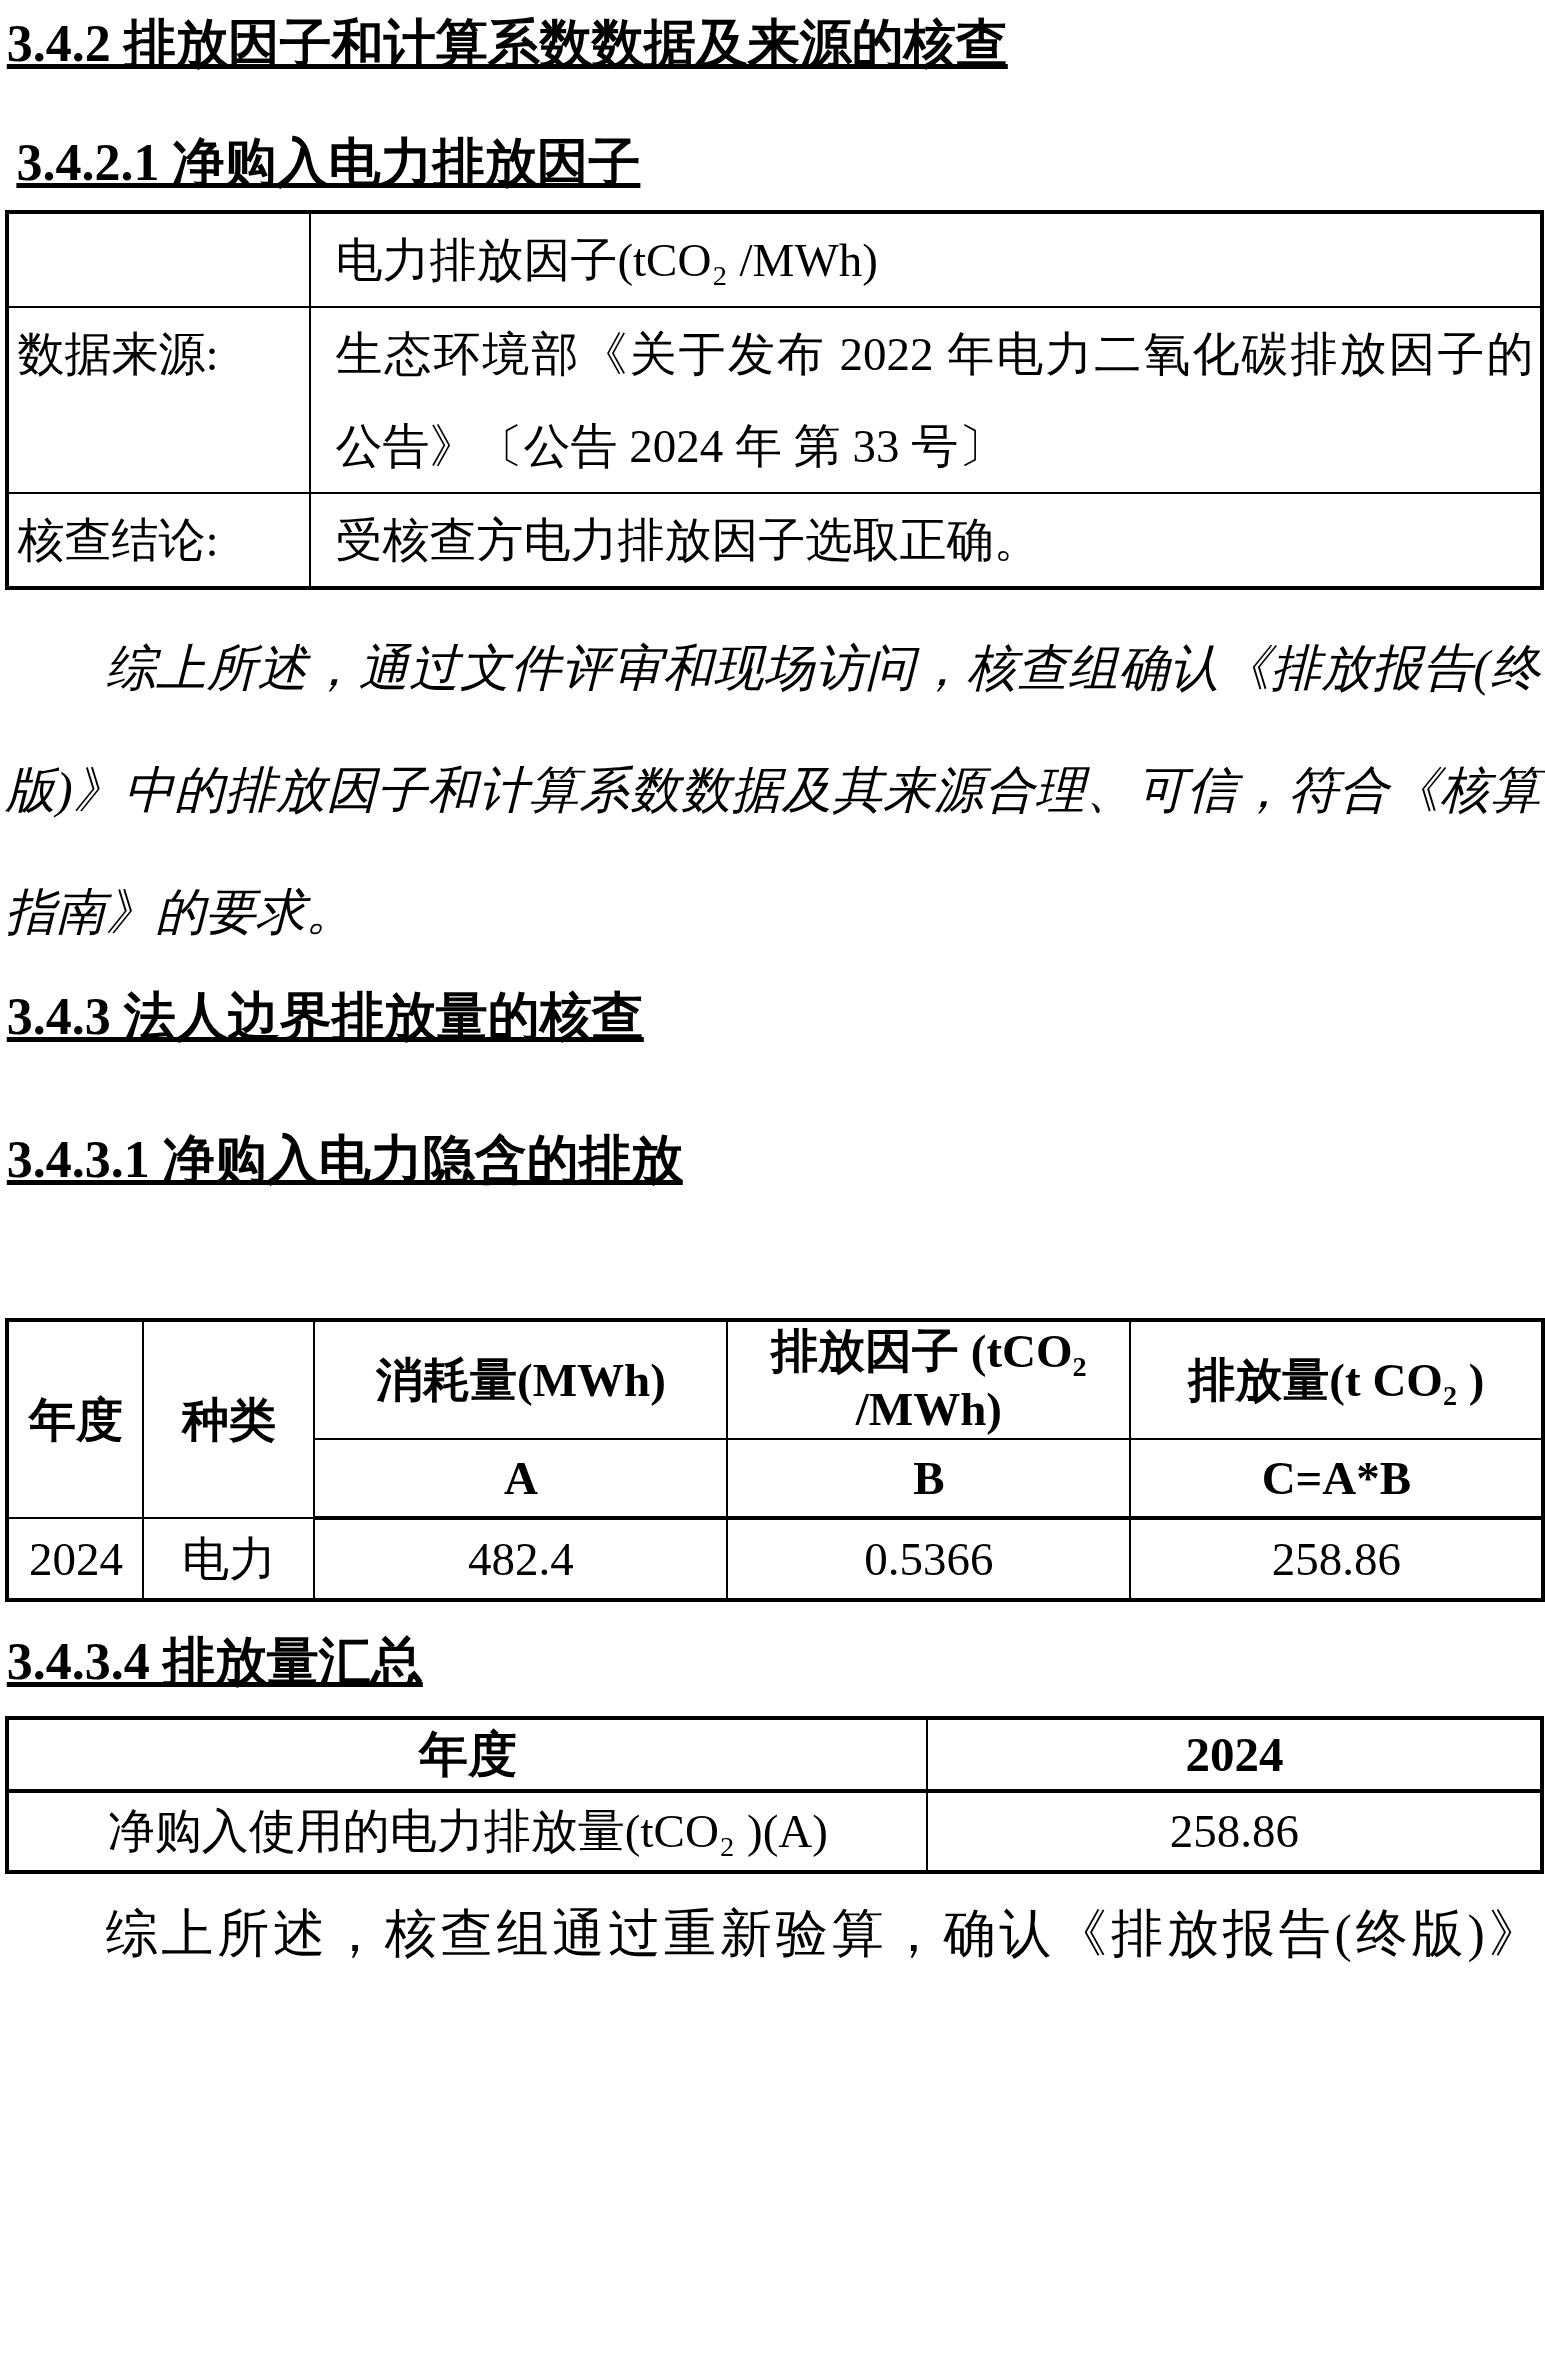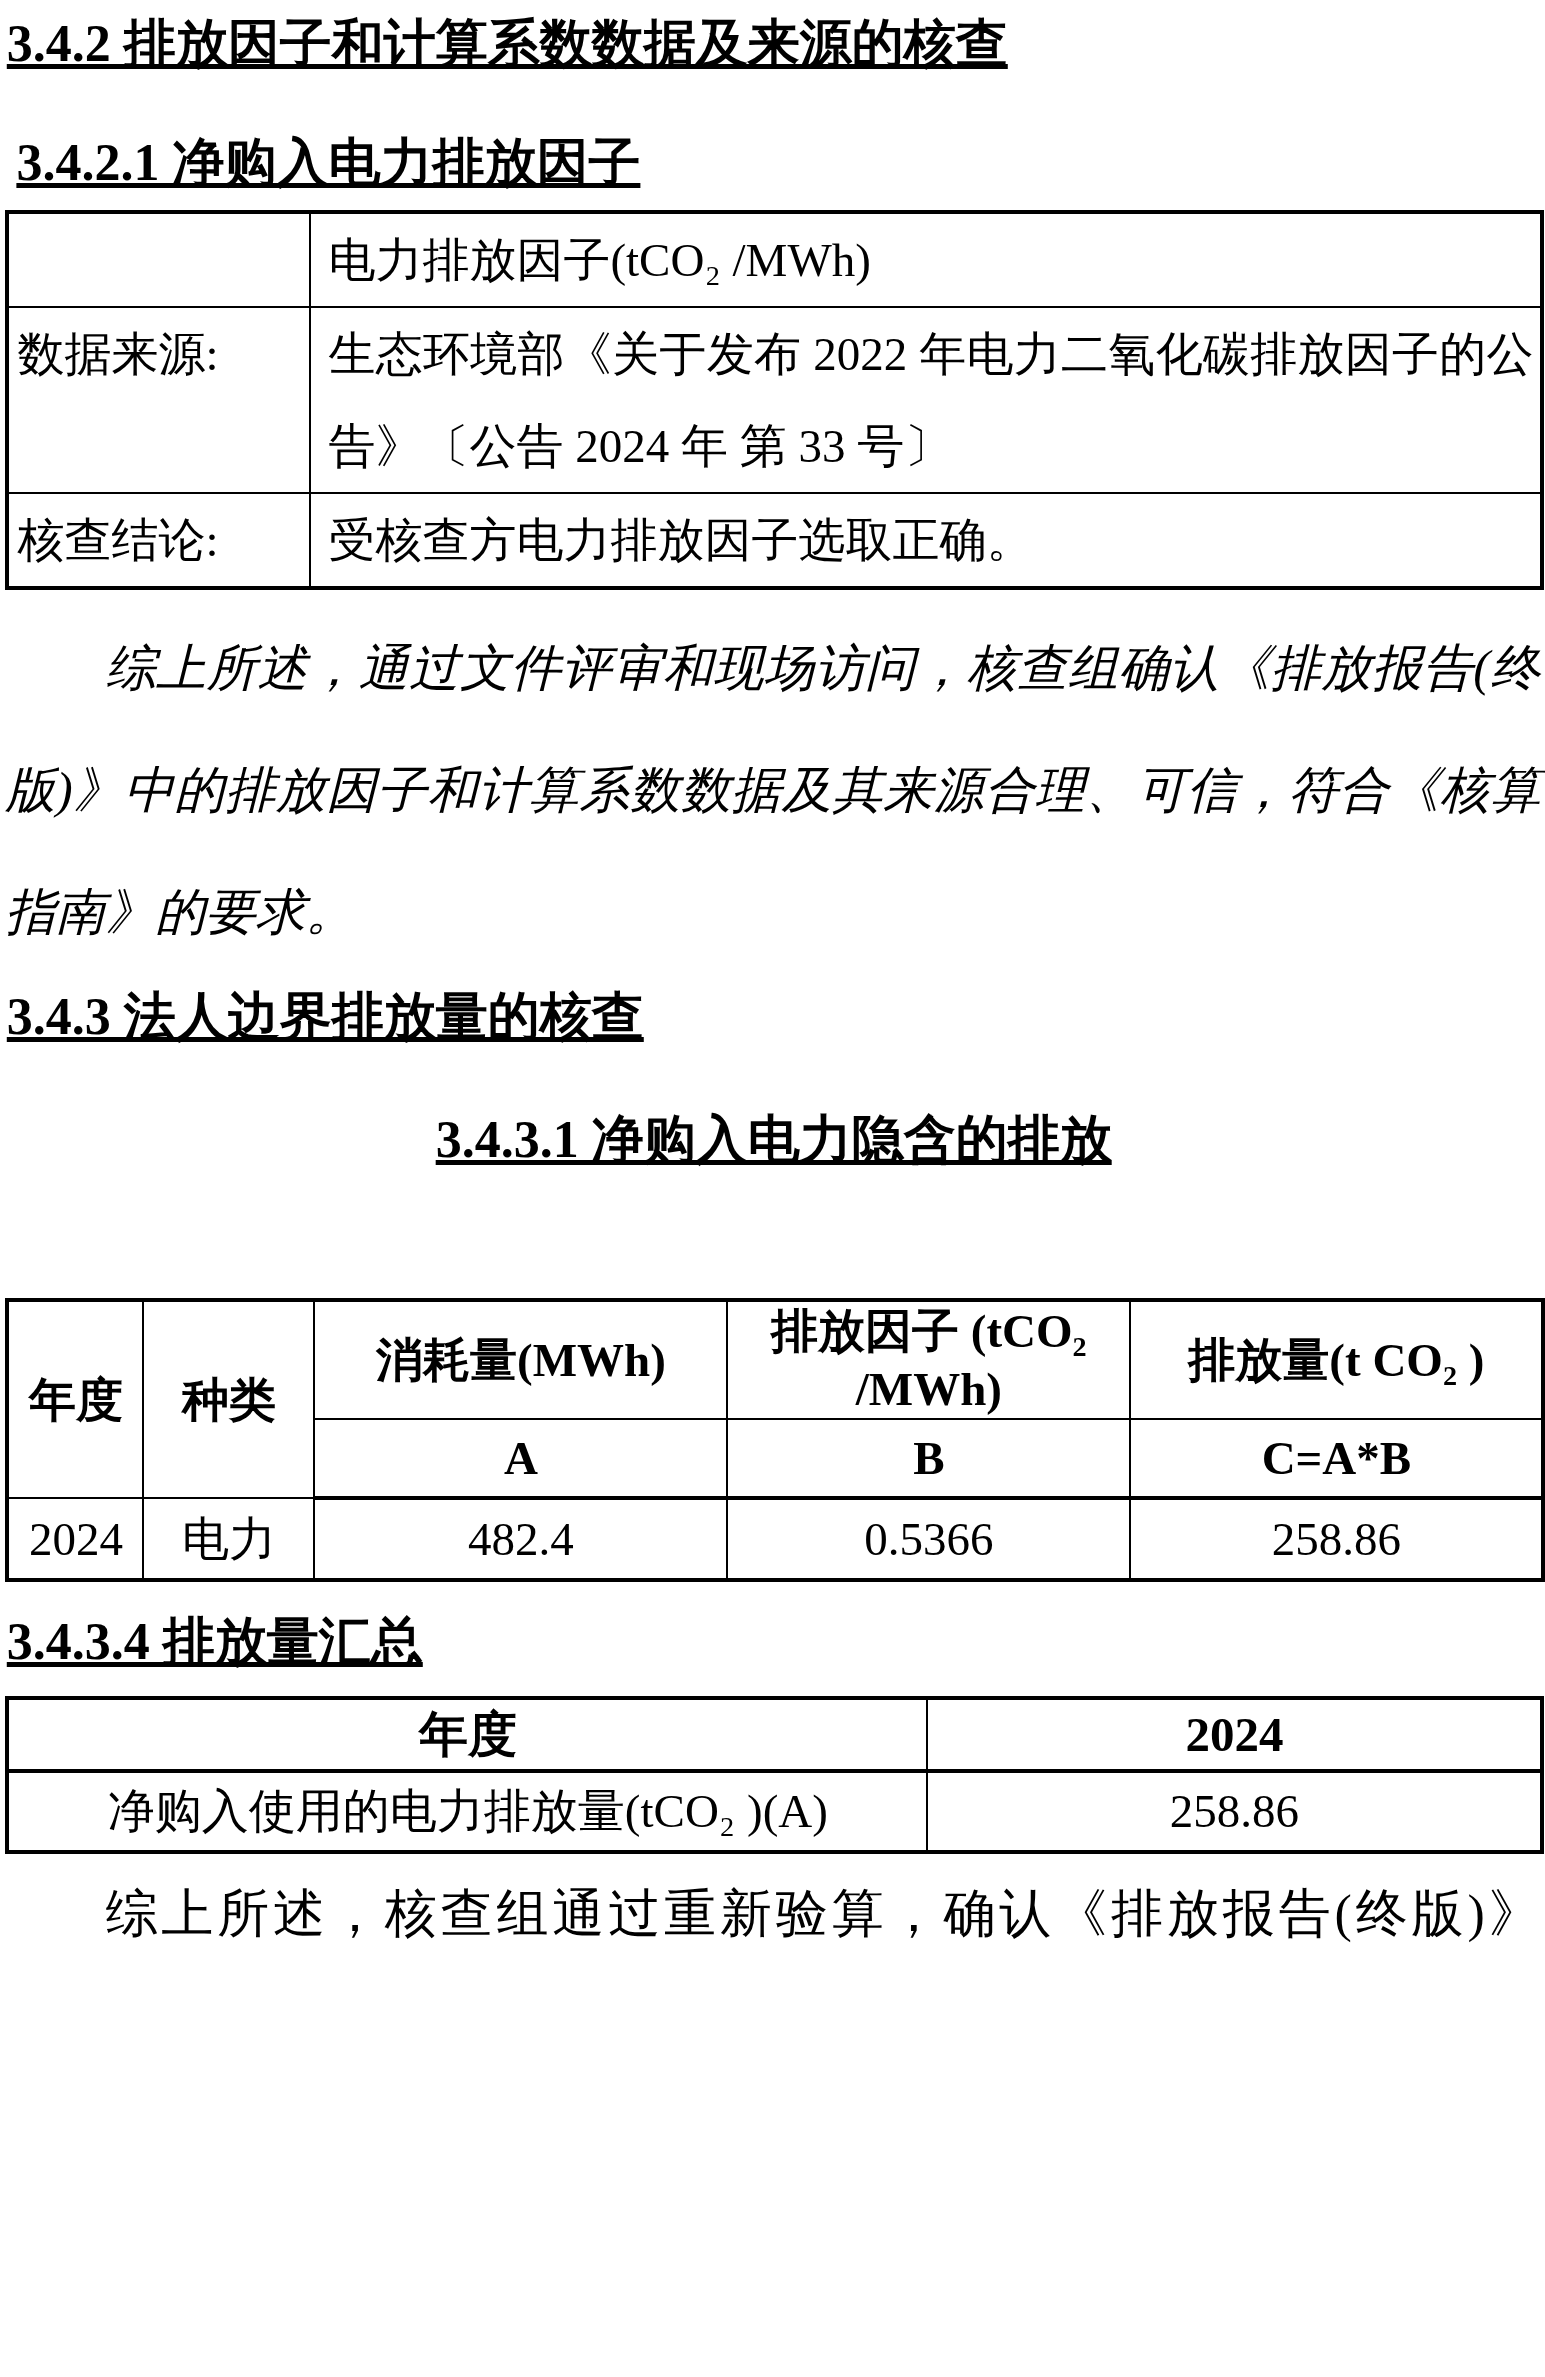--- a/index.html
+++ b/index.html
@@ -9,40 +9,40 @@
     background:#ffffff;color:#000;
     overflow:hidden;
     font-family:"Liberation Serif","DejaVu Serif",serif;
     box-sizing:border-box;
     padding:0 5.4px;
   }
   .hd{font-weight:bold;font-size:52px;line-height:57px;margin:0;text-decoration:underline;}
   .hd-342{margin-top:15px;margin-left:1.4px;}
   .hd-3421{margin-top:62px;margin-left:11px;}
   .hd-343{margin-top:15px;margin-left:1.4px;}
-  .hd-3431{margin-top:66px;margin-left:1.4px;text-align:center;}
+  .hd-3431{margin-top:86px;margin-left:1.4px;}
   .hd-3434{margin-top:31px;margin-left:1.4px;}
   .body{
     font-size:50px;line-height:122px;margin:0;
     text-align:justify;text-indent:100px;
   }
   .p1{margin-top:17px;font-style:italic;}
   .p2{margin-top:17.6px;}
   .p3{margin-top:22px;line-height:75px;font-size:52px;text-align-last:justify;}
   table{border-collapse:collapse;table-layout:fixed;width:1535px;}
   td{box-sizing:border-box;}
   
   .t1{margin-top:19px;border:4.1px solid #000;}
   .t1 td{
     border-left:2px solid #000;border-right:2px solid #000;
     border-top:2.7px solid #000;border-bottom:2.7px solid #000;
     vertical-align:top;font-size:47px;line-height:92px;
     padding:0 6.8px 0 8.1px;text-align:left;
   }
-  .t1 .val{padding-left:17px;text-align:justify;}
+  .t1 .val{padding-left:24px;text-align:justify;}
   .t1 .r1{height:88px;}
   .t1 .r2{height:89px;}
   .t1 .r3{height:167px;}
   .t1 .r4{height:79px;margin-top:24px;}
   
   .t2{margin-top:130px;border:4.1px solid #000;}
   .t2 td{
     border:2px solid #000;
     text-align:center;vertical-align:middle;
     font-size:47px;line-height:58px;

